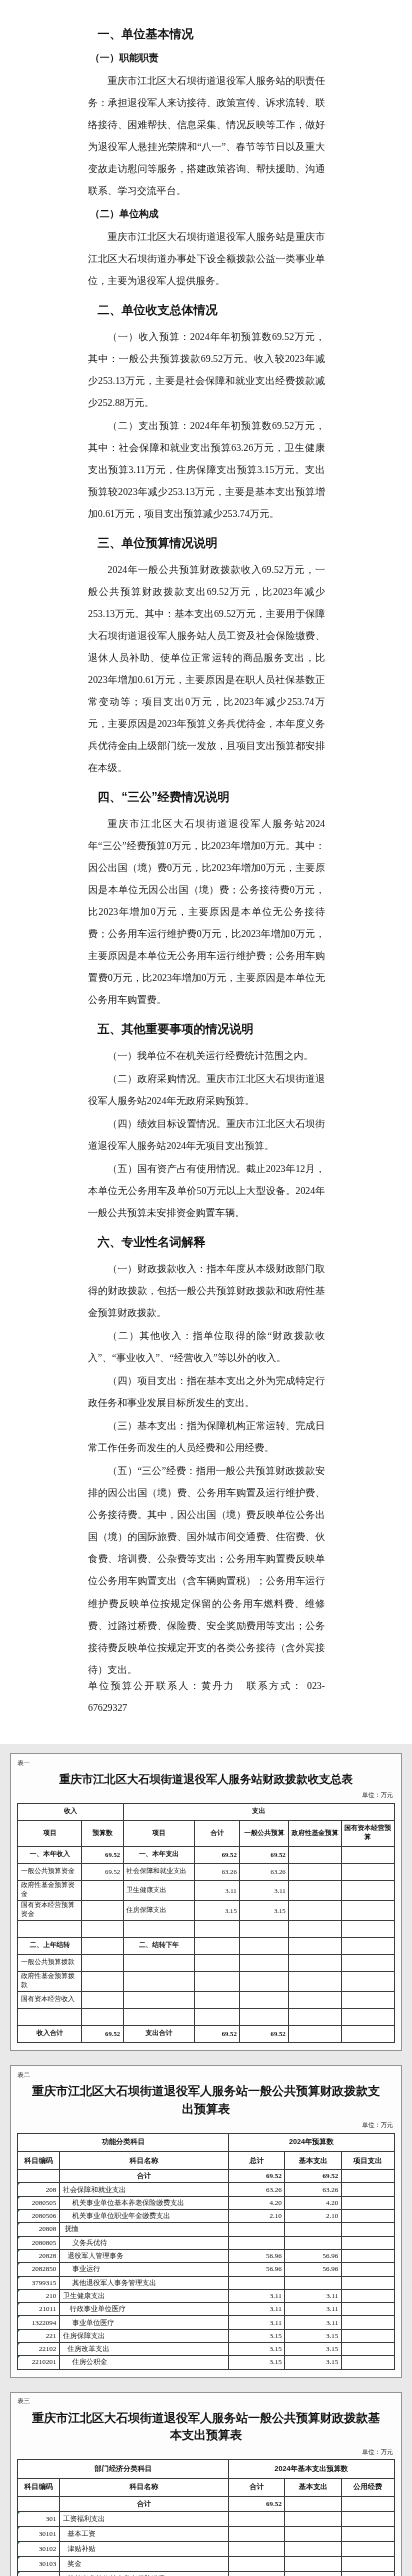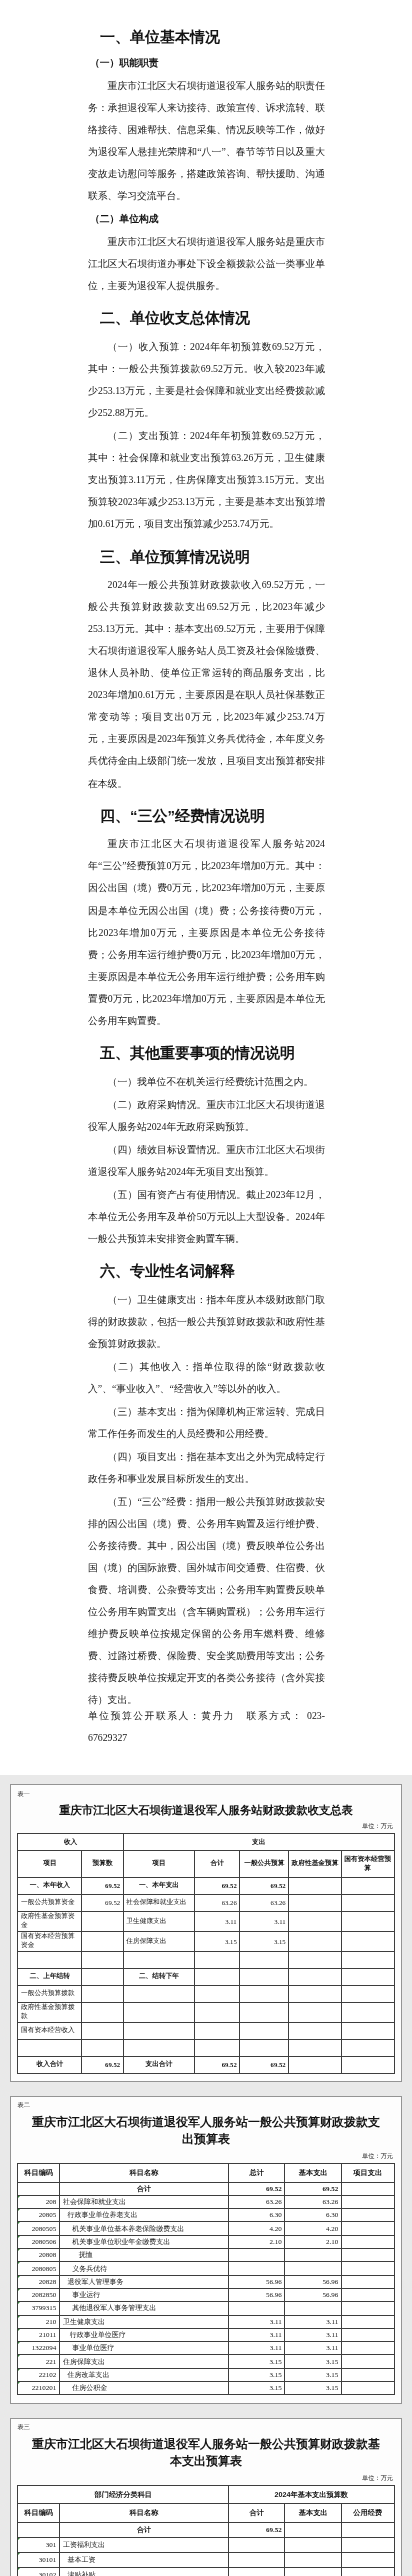--- a/index.html
+++ b/index.html
@@ -1,20 +1,20 @@
 <!DOCTYPE html>
 <html style="font-size:8.2px"><head>
 <meta charset="utf-8">
 <style>
   html,body{margin:0;padding:0;}
   body{width:412px;background:#ffffff;color:#141414;font-family:"Liberation Serif",serif;}
   .doc{width:412px;}
   
   .narrative{padding:15.5px 87px 24px 88px;font-size:9.8px;line-height:2.25;text-align:justify;}
-  .narrative .h1{font-family:"Liberation Sans",sans-serif;font-weight:bold;font-size:15px;line-height:1.7;margin:8.2px 0 5.2px;text-indent:0.8em;}
+  .narrative .h1{font-family:"Liberation Sans",sans-serif;font-weight:bold;font-size:12px;line-height:1.7;margin:8.2px 0 5.2px;text-indent:0.8em;}
   .narrative .h2{font-weight:bold;font-size:9.8px;line-height:1.8;margin:3.1px 0;text-indent:0.2em;}
   .narrative p{margin:0 0 1px 0;text-indent:2em;}
   
   .tables-region{background:#e9e9e9;padding:9.3px 5.7px 2.1px;}
   .panel{background:#fdfdfd;border:0.5px solid #949494;margin:0 4.6px 14px;padding:4.1px 6.2px 7.2px;}
   .ttag{font-size:6.2px;color:#222;margin:0.5px 0 3.6px;}
   .ttitle{font-weight:bold;text-align:center;line-height:1.45;margin:1px 14.4px 3.1px;font-size:var(--ts);}
   .tunit{text-align:right;font-size:6.2px;margin:1px 1.5px 2.6px;}
   table.grid{width:100%;border-collapse:collapse;table-layout:fixed;background:#fff;}
   table.grid th,table.grid td{border:0.5px solid #3d3d3d;overflow:hidden;position:relative;}
@@ -41,24 +41,24 @@
       <div class="h1">三、单位预算情况说明</div>
       <p class="p">2024年一般公共预算财政拨款收入69.52万元，一般公共预算财政拨款支出69.52万元，比2023年减少253.13万元。其中：基本支出69.52万元，主要用于保障大石坝街道退役军人服务站人员工资及社会保险缴费、退休人员补助、使单位正常运转的商品服务支出，比2023年增加0.61万元，主要原因是在职人员社保基数正常变动等；项目支出0万元，比2023年减少253.74万元，主要原因是2023年预算义务兵优待金，本年度义务兵优待金由上级部门统一发放，且项目支出预算都安排在本级。</p>
       <div class="h1">四、“三公”经费情况说明</div>
       <p class="p">重庆市江北区大石坝街道退役军人服务站2024年“三公”经费预算0万元，比2023年增加0万元。其中：因公出国（境）费0万元，比2023年增加0万元，主要原因是本单位无因公出国（境）费；公务接待费0万元，比2023年增加0万元，主要原因是本单位无公务接待费；公务用车运行维护费0万元，比2023年增加0万元，主要原因是本单位无公务用车运行维护费；公务用车购置费0万元，比2023年增加0万元，主要原因是本单位无公务用车购置费。</p>
       <div class="h1">五、其他重要事项的情况说明</div>
       <p class="p">（一）我单位不在机关运行经费统计范围之内。</p>
       <p class="p">（二）政府采购情况。重庆市江北区大石坝街道退役军人服务站2024年无政府采购预算。</p>
       <p class="p">（四）绩效目标设置情况。重庆市江北区大石坝街道退役军人服务站2024年无项目支出预算。</p>
       <p class="p">（五）国有资产占有使用情况。截止2023年12月，本单位无公务用车及单价50万元以上大型设备。2024年一般公共预算未安排资金购置车辆。</p>
       <div class="h1">六、专业性名词解释</div>
-      <p class="p">（一）卫生健康支出：指本年度从本级财政部门取得的财政拨款，包括一般公共预算财政拨款和政府性基金预算财政拨款。</p>
+      <p class="p">（一）财政拨款收入：指本年度从本级财政部门取得的财政拨款，包括一般公共预算财政拨款和政府性基金预算财政拨款。</p>
       <p class="p">（二）其他收入：指单位取得的除“财政拨款收入”、“事业收入”、“经营收入”等以外的收入。</p>
+      <p class="p">（四）项目支出：指在基本支出之外为完成特定行政任务和事业发展目标所发生的支出。</p>
       <p class="p">（三）基本支出：指为保障机构正常运转、完成日常工作任务而发生的人员经费和公用经费。</p>
-      <p class="p">（四）项目支出：指在基本支出之外为完成特定行政任务和事业发展目标所发生的支出。</p>
       <p class="p">（五）“三公”经费：指用一般公共预算财政拨款安排的因公出国（境）费、公务用车购置及运行维护费、公务接待费。其中，因公出国（境）费反映单位公务出国（境）的国际旅费、国外城市间交通费、住宿费、伙食费、培训费、公杂费等支出；公务用车购置费反映单位公务用车购置支出（含车辆购置税）；公务用车运行维护费反映单位按规定保留的公务用车燃料费、维修费、过路过桥费、保险费、安全奖励费用等支出；公务接待费反映单位按规定开支的各类公务接待（含外宾接待）支出。</p>
     </div>
   <p class="narrative contact" style="padding:0 87px 15.5px 88px;margin-top:-31px;background:#fff;">单位预算公开联系人：黄丹力　联系方式： 023-67629327</p>
   <div class="tables-region" id="tables">
 
   <section class="panel" style="--ts: 11.3px; --cs: 6.7px; --rh: 15px; --hs: 6.7px;">
         <div class="ttag">表一</div>
         <div class="ttitle">重庆市江北区大石坝街道退役军人服务站财政拨款收支总表</div>
         <div class="tunit">单位：万元</div>
         <table class="grid">
@@ -196,20 +196,24 @@
         <table class="grid">
           <colgroup>
             <col style="width: 11%;">
             <col style="width: 45%;">
             <col style="width: 15%;">
             <col style="width: 15%;">
             <col style="width: 14%;">
           </colgroup>
           <thead>
             <tr>
+              <th colspan="2">功能分类科目</th>
+              <th colspan="3">2024年预算数</th>
+            </tr>
+            <tr>
               <th>科目编码</th>
               <th>科目名称</th>
               <th>总计</th>
               <th>基本支出</th>
               <th>项目支出</th>
             </tr>
           </thead>
           <tbody>
             <tr>
               <td></td>
@@ -219,43 +223,36 @@
               <td></td>
             </tr>
             <tr>
               <td class="num gm" style="padding-left: 2.1px;">208</td>
               <td style="padding-left: 3.1px;">社会保障和就业支出</td>
               <td class="num">63.26</td>
               <td class="num">63.26</td>
               <td></td>
             </tr>
             <tr>
-              <td class="num gm" style="padding-left: 5.2px;">20805</td>
-              <td style="padding-left: 7.7px;">行政事业单位养老支出</td>
-              <td class="num">6.30</td>
-              <td class="num">6.30</td>
-              <td></td>
-            </tr>
-            <tr>
               <td class="num gm" style="padding-left: 8.2px;">2080505</td>
               <td style="padding-left: 12.4px;">机关事业单位基本养老保险缴费支出</td>
               <td class="num">4.20</td>
               <td class="num">4.20</td>
               <td></td>
             </tr>
             <tr>
               <td class="num gm" style="padding-left: 8.2px;">2080506</td>
               <td style="padding-left: 12.4px;">机关事业单位职业年金缴费支出</td>
               <td class="num">2.10</td>
               <td class="num">2.10</td>
               <td></td>
             </tr>
             <tr>
               <td class="num gm" style="padding-left: 5.2px;">20808</td>
-              <td style="padding-left: 19px;">抚恤</td>
+              <td style="padding-left: 5px;">抚恤</td>
               <td></td>
               <td></td>
               <td></td>
             </tr>
             <tr>
               <td class="num gm" style="padding-left: 8.2px;">2080805</td>
               <td style="padding-left: 12.4px;">义务兵优待</td>
               <td></td>
               <td></td>
               <td></td>

